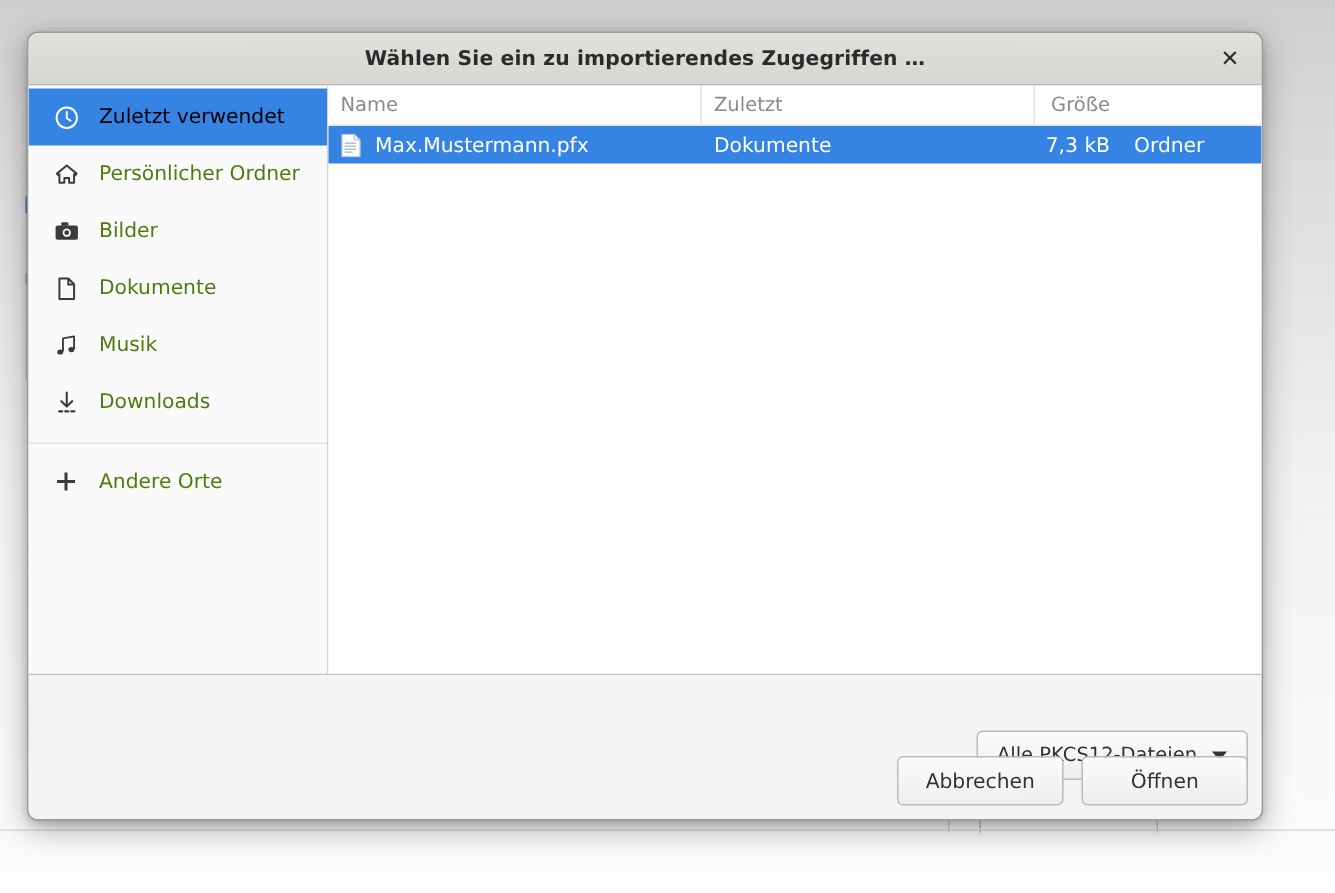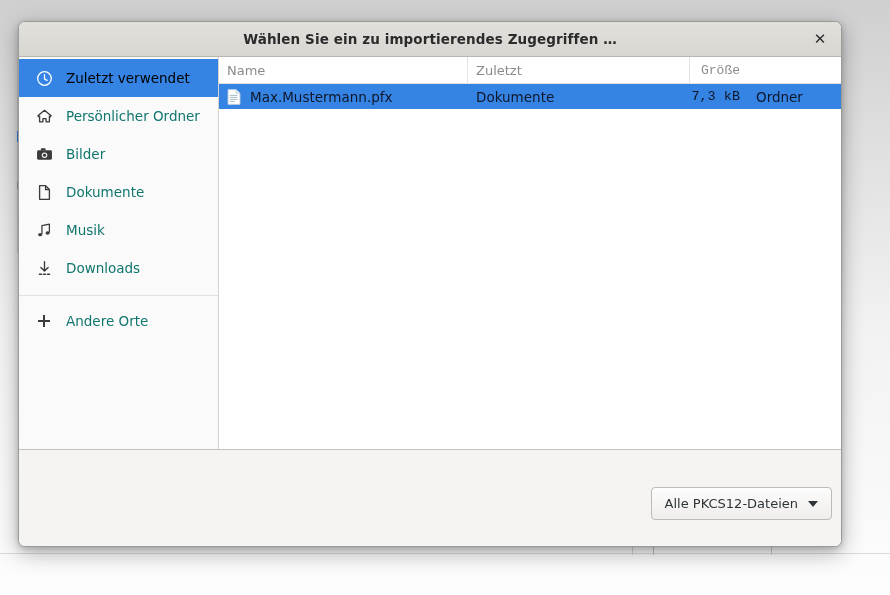--- a/index.html
+++ b/index.html
@@ -104,21 +104,21 @@
     flex-direction: column;
     padding-top: 2px;
   }
   .place {
     height: 38px;
     display: flex;
     align-items: center;
     padding-left: 16px;
     gap: 13px;
     font-size: 13.5px;
-    color: #0f766e;
+    color: #4d7c0f;
     cursor: default;
   }
   .place.selected {
     background: #3584e4;
     color: #000000;
   }
   .place .pico {
     width: 18px; height: 18px;
     display: flex; align-items: center; justify-content: center;
     flex: none;
@@ -155,33 +155,33 @@
     align-items: center;
     padding: 0 8px;
     border-right: 1px solid #e4e2df;
     box-sizing: border-box;
     cursor: pointer;
     white-space: nowrap;
   }
   .fl-header .hcell:last-child { border-right: none; }
   .col-name { width: 249px; flex: none; }
   .col-loc  { width: 222px; flex: none; }
-  .col-size { width: 58px; flex: none; justify-content: flex-end; font-family: Liberation Mono, monospace; }
+  .col-size { width: 58px; flex: none; justify-content: flex-end; }
   .col-acc  { flex: 1; }
 
   .fl-rows { flex: 1; min-height: 0; }
   .fl-row {
     display: flex;
     height: 25px;
     align-items: stretch;
     font-size: 13.5px;
     color: #2e3436;
     cursor: default;
   }
-  .fl-row.selected { background: #3584e4; color: #0f172a; }
+  .fl-row.selected { background: #3584e4; color: #ffffff; }
   .fl-row .cell {
     display: flex;
     align-items: center;
     padding: 0 8px;
     box-sizing: border-box;
     white-space: nowrap;
     overflow: hidden;
   }
   .fl-row .cell.c-name { gap: 9px; }
   .file-icon { width: 14px; height: 16px; flex: none; display:flex; align-items:center; }
@@ -360,15 +360,19 @@
         </div>
     </div>
 
   </div>
 
   <div class="footer">
     <div class="filter-btn">
       <span>Alle PKCS12-Dateien</span>
       <span class="caret"></span>
     </div>
+    <div class="action-row">
+      <div class="btn">Abbrechen</div>
+      <div class="btn">Öffnen</div>
+    </div>
   </div>
 
 </div>
 
 </body></html>

